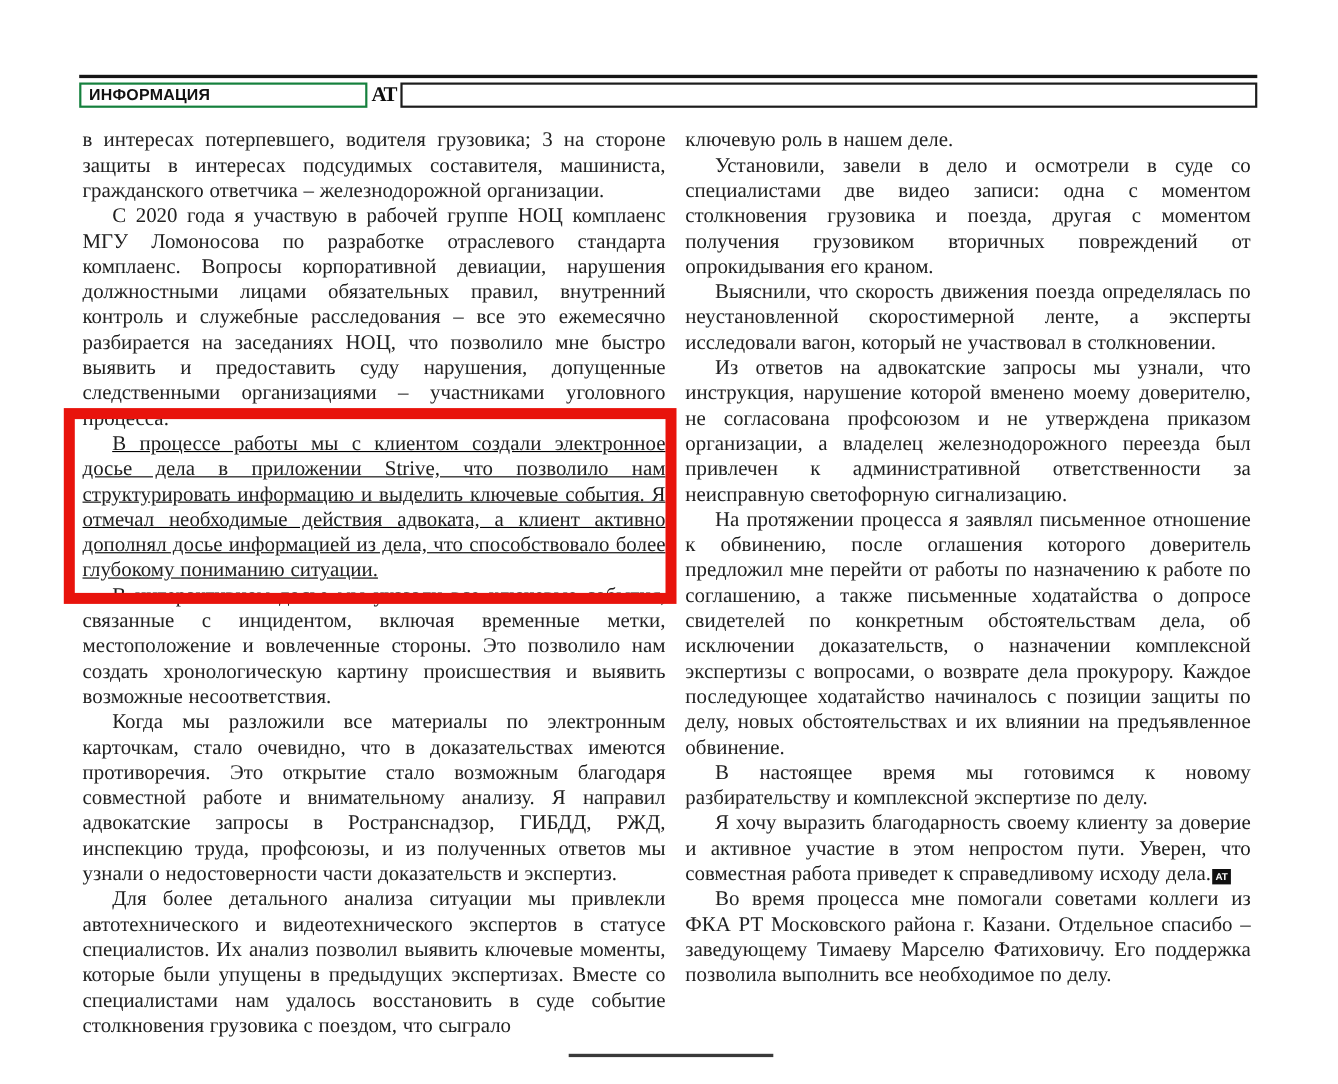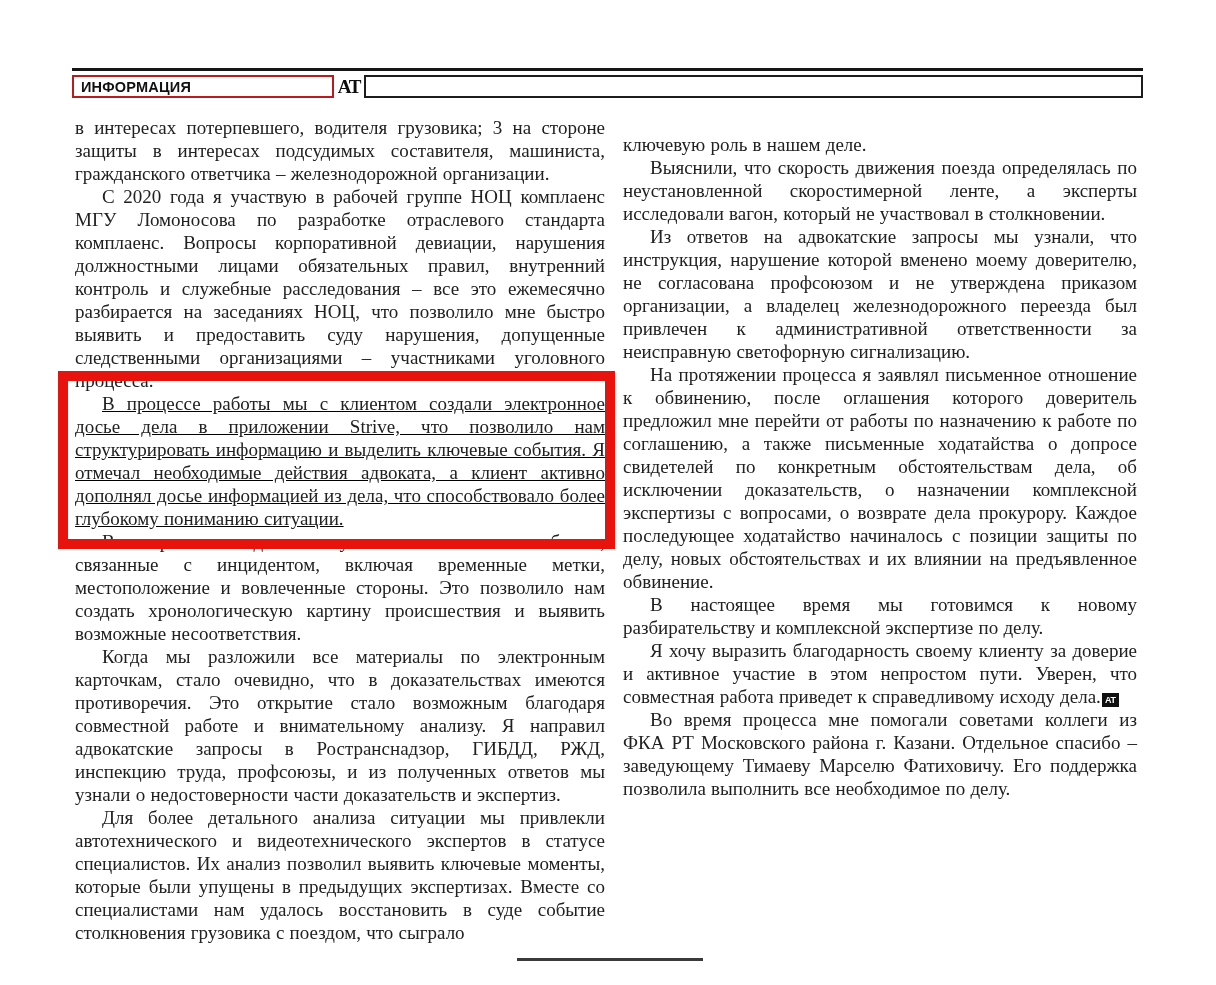--- a/index.html
+++ b/index.html
@@ -6,41 +6,41 @@
   .page {
     position:relative; width:1216px; height:985px;
     background:#ffffff; overflow:hidden;
     font-family:"Liberation Serif", serif;
   }
   
   .header { position:absolute; left:72px; top:68px; width:1071px; }
   .header-rule { height:3px; background:#161616; }
   .header-boxes { display:flex; align-items:stretch; height:23px; margin-top:4px; }
   .label-box {
-    width:262px; border:2px solid #b91c1c; box-sizing:border-box;
+    width:262px; border:2px solid #15803d; box-sizing:border-box;
     display:flex; align-items:center; padding-left:7px;
   }
   .label-box span {
     font-family:"Liberation Sans", sans-serif; font-weight:bold;
     font-size:14.5px; letter-spacing:0.2px; color:#111;
   }
   .at-logo {
     width:30px; display:flex; align-items:center; justify-content:center;
     font-family:"Liberation Serif", serif; font-weight:bold; font-size:19px;
     letter-spacing:-1px; color:#0d0d0d;
   }
   .spacer-box { flex:1; border:2px solid #1c1c1c; box-sizing:border-box; }
   
   .content {
     position:absolute; left:75px; top:116px; width:1070px;
     display:flex; gap:18px;
   }
   .col { box-sizing:border-box; }
   .col-left  { width:530px; }
-  .col-right { width:514px;margin-top:17px; }
+  .col-right { width:514px; }
   .col p {
     margin:0; text-align:justify; text-indent:27px;
     font-size:19px; line-height:23px; color:#212121;
     word-spacing:0.5px;
   }
   .col p.no-indent { text-indent:0; }
   
   .hl-wrap { position:relative;text-decoration:underline; }
   .red-box {
     position:absolute; left:-17px; right:-10px; top:-21px; bottom:-19px;
@@ -84,20 +84,21 @@
         <p>В процессе работы мы с клиентом создали электронное досье дела в приложении Strive, что позволило нам структурировать информацию и выделить ключевые события. Я отмечал необходимые действия адвоката, а клиент активно дополнял досье информацией из дела, что способствовало более глубокому пониманию ситуации.</p>
         <div class="red-box"></div>
       </div>
       <p>В интерактивном досье мы указали все ключевые события, связанные с инцидентом, включая временные метки, местоположение и вовлеченные стороны. Это позволило нам создать хронологическую картину происшествия и выявить возможные несоответствия.</p>
       <p>Когда мы разложили все материалы по электронным карточкам, стало очевидно, что в доказательствах имеются противоречия. Это открытие стало возможным благодаря совместной работе и внимательному анализу. Я направил адвокатские запросы в Ространснадзор, ГИБДД, РЖД, инспекцию труда, профсоюзы, и из полученных ответов мы узнали о недостоверности части доказательств и экспертиз.</p>
       <p>Для более детального анализа ситуации мы привлекли автотехнического и видеотехнического экспертов в статусе специалистов. Их анализ позволил выявить ключевые моменты, которые были упущены в предыдущих экспертизах. Вместе со специалистами нам удалось восстановить в суде событие столкновения грузовика с поездом, что сыграло</p>
     </div>
 
     <div class="col col-right">
       <p class="no-indent">ключевую роль в нашем деле.</p>
+      <p>Установили, завели в дело и осмотрели в суде со специалистами две видео записи: одна с моментом столкновения грузовика и поезда, другая с моментом получения грузовиком вторичных повреждений от опрокидывания его краном.</p>
       <p>Выяснили, что скорость движения поезда определялась по неустановленной скоростимерной ленте, а эксперты исследовали вагон, который не участвовал в столкновении.</p>
       <p>Из ответов на адвокатские запросы мы узнали, что инструкция, нарушение которой вменено моему доверителю, не согласована профсоюзом и не утверждена приказом организации, а владелец железнодорожного переезда был привлечен к административной ответственности за неисправную светофорную сигнализацию.</p>
       <p>На протяжении процесса я заявлял письменное отношение к обвинению, после оглашения которого доверитель предложил мне перейти от работы по назначению к работе по соглашению, а также письменные ходатайства о допросе свидетелей по конкретным обстоятельствам дела, об исключении доказательств, о назначении комплексной экспертизы с вопросами, о возврате дела прокурору. Каждое последующее ходатайство начиналось с позиции защиты по делу, новых обстоятельствах и их влиянии на предъявленное обвинение.</p>
       <p>В настоящее время мы готовимся к новому разбирательству и комплексной экспертизе по делу.</p>
       <p><span>Я хочу выразить благодарность своему клиенту за доверие и активное участие в этом непростом пути. Уверен, что совместная работа приведет к справедливому исходу дела.</span><span class="end-mark">АТ</span></p>
       <p>Во время процесса мне помогали советами коллеги из ФКА РТ Московского района г. Казани. Отдельное спасибо – заведующему Тимаеву Марселю Фатиховичу. Его поддержка позволила выполнить все необходимое по делу.</p>
     </div>
 
   </div>
 

